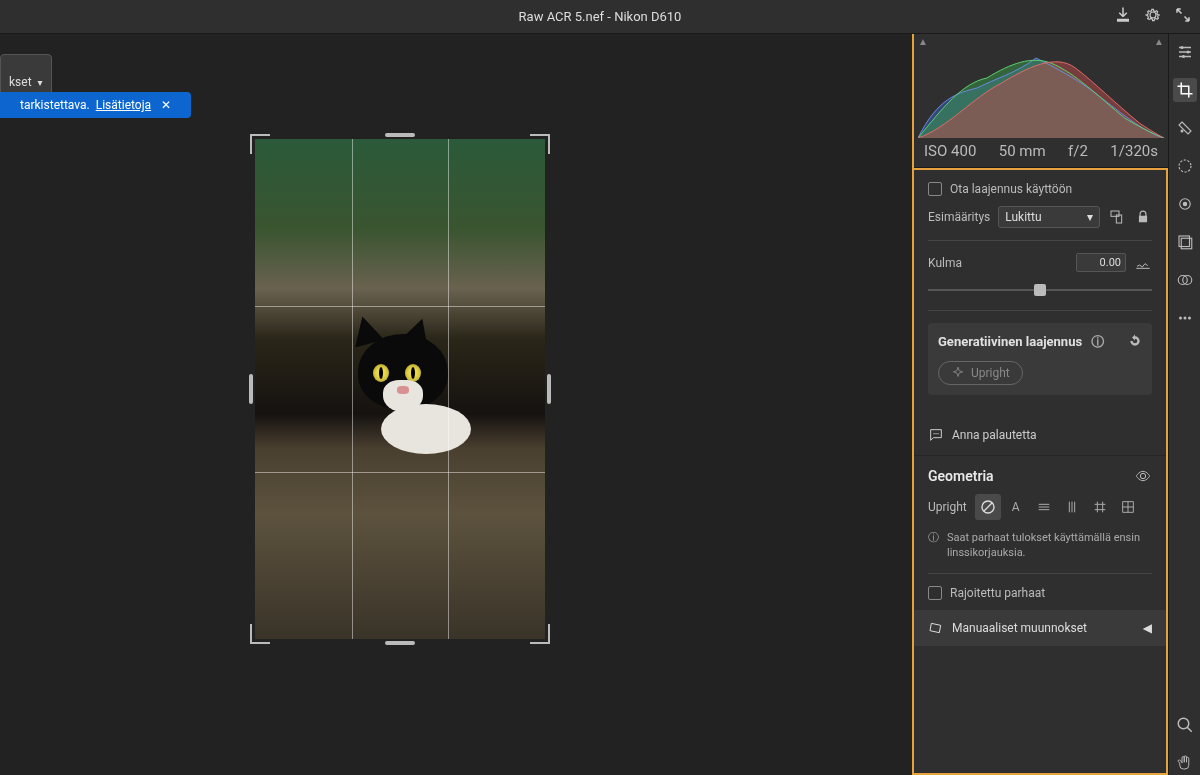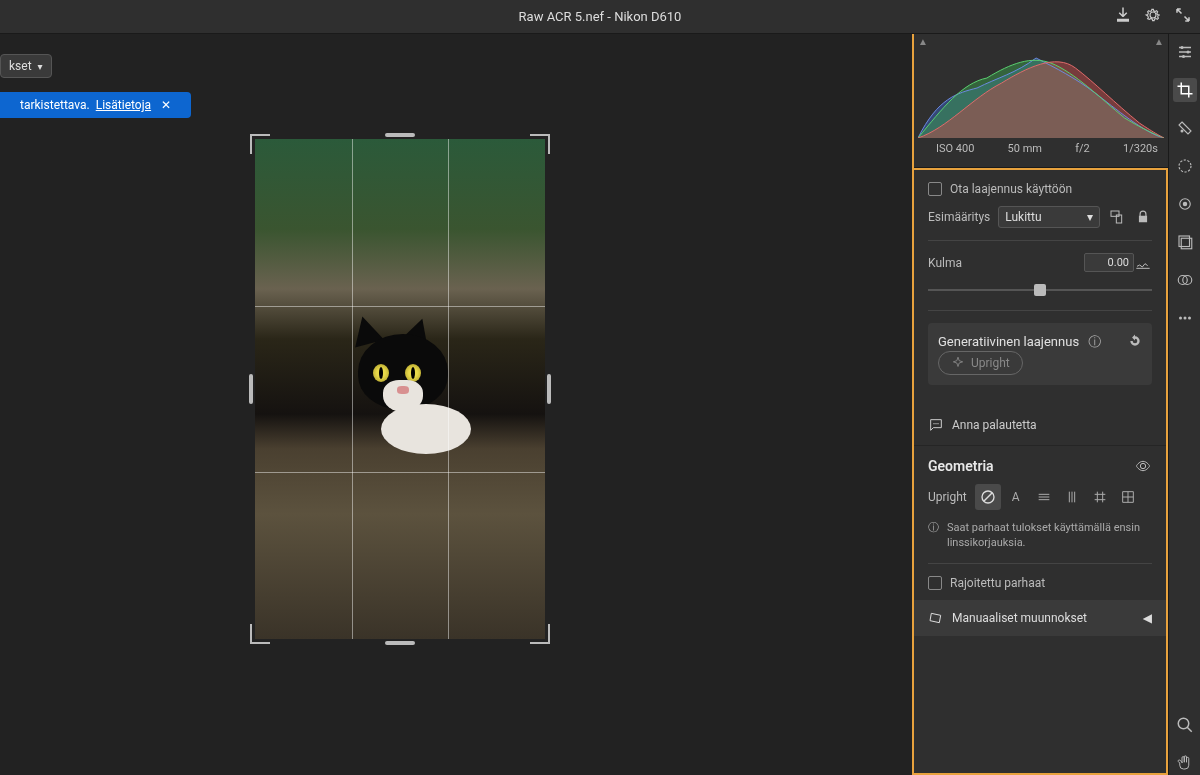--- a/index.html
+++ b/index.html
@@ -7,21 +7,21 @@
 
 
 .topbar { height:34px; background:#2f2f2f; display:flex; align-items:center; padding:0 8px; border-bottom:1px solid #1a1a1a; position:relative; }
 .topbar-title { position:absolute; left:50%; transform:translateX(-50%); color:#ddd; font-size:13px; }
 .topbar-right { margin-left:auto; display:flex; gap:12px; align-items:center; }
 .topbar-right .ic, .topbar-right svg { color:#ccc; cursor:pointer; }
 
 
 .main { display:flex; height:calc(100% - 34px); }
 .stage { flex:1; background:#222; position:relative; overflow:hidden; }
-.stage .chip { position:absolute; top:20px; left:0; background:#3a3a3a; border:1px solid #555; border-radius:4px; padding:4px 8px; display:flex; align-items:center; gap:6px; font-size:12px; color:#ddd; }
+.stage .chip { position:absolute; top:20px; left:0; background:#3a3a3a; border:1px solid #555; border-radius:4px; padding:20px 8px; display:flex; align-items:center; gap:6px; font-size:12px; color:#ddd; }
 .stage .chip .car { font-size:10px; }
 .stage .banner { position:absolute; top:58px; left:0; background:#0d66d0; color:#fff; padding:6px 20px; border-radius:0 4px 4px 0; display:flex; align-items:center; gap:6px; font-size:12px; }
 .stage .banner a { color:#fff; text-decoration:underline; cursor:pointer; }
 .stage .banner .x { cursor:pointer; margin-left:4px; }
 
 
 .cropwrap { position:absolute; left:250px; top:100px; width:300px; height:510px; }
 .cropimg { width:290px; height:500px; position:absolute; left:5px; top:5px; background:linear-gradient(180deg,#2b5a3a 0%,#3a5530 18%,#6a6250 30%,#2a2618 40%,#151210 55%,#4a4030 62%,#5c523e 75%,#3a3328 100%); overflow:hidden; }
 
 .cat { position:absolute; left:88px; top:195px; width:120px; height:105px; }
@@ -48,21 +48,21 @@
 .edgeV{position:absolute;width:4px;height:30px;background:#bbb;border-radius:2px;}
 
 
 .rpanel { width:256px; background:#2f2f2f; border-left:1px solid #1a1a1a; display:flex; flex-direction:column; border:2px solid #e8a23d; border-top:none; border-bottom:none; border-right:none; }
 .rpanel-inner { border:2px solid #e8a23d; border-left:none; margin-right:0; flex:1; overflow:auto; }
 .rpanel-inner::-webkit-scrollbar{width:0;}
 
 
 .histo { height:134px; background:#2f2f2f; border-bottom:1px solid #1a1a1a; position:relative; padding:4px; }
 .histo svg{width:100%;height:100px;display:block;}
-.histo .meta{display:flex;justify-content:space-between;font-size:11px;color:#bbb;padding:4px 6px 0;margin-left:12px;}
+.histo .meta{display:flex;justify-content:space-between;font-size:15px;color:#bbb;padding:4px 6px 0;}
 .histo .clip{position:absolute;top:2px;font-size:10px;color:#888;}
 .histo .clip.l{left:4px;} .histo .clip.r{right:4px;}
 
 
 .sidetools { width:32px; background:#2f2f2f; border-left:1px solid #1a1a1a; display:flex; flex-direction:column; align-items:center; padding-top:6px; gap:14px; }
 .sidetools .tool { width:24px; height:24px; display:flex; align-items:center; justify-content:center; color:#bbb; cursor:pointer; border-radius:3px; }
 .sidetools .tool.active{background:#4a4a4a;color:#fff;}
 .sidetools .spacer{flex:1;}
 
 
@@ -75,21 +75,21 @@
 .chk { width:14px;height:14px;border:1px solid #888;border-radius:2px;display:inline-block;flex-shrink:0;cursor:pointer;}
 .select { flex:1;background:#3a3a3a;border:1px solid #555;border-radius:3px;padding:3px 6px;color:#ddd;font-size:12px;display:flex;justify-content:space-between;align-items:center;cursor:pointer;}
 .iconbtn{color:#bbb;cursor:pointer;width:18px;text-align:center;display:inline-flex;align-items:center;justify-content:center;}
 .num{width:50px;background:#3a3a3a;border:1px solid #555;color:#ddd;text-align:right;padding:2px 4px;font-size:11px;border-radius:2px;}
 .slider{position:relative;height:16px;}
 .slider .track{position:absolute;left:0;right:0;top:7px;height:2px;background:#555;}
 .slider .thumb{position:absolute;top:2px;width:12px;height:12px;background:#bbb;border-radius:2px;transform:translateX(-50%);cursor:grab;}
 .divider{height:1px;background:#444;margin:12px 0;}
 
 .genbox{background:#3a3a3a;border-radius:4px;padding:10px;position:relative;}
-.genbox .head{display:flex;justify-content:space-between;align-items:center;color:#e0e0e0;font-weight:400;font-size:13px;}
+.genbox .head{display:flex;justify-content:space-between;align-items:center;margin-bottom:10px;color:#e0e0e0;font-weight:700;font-size:13px;}
 .genbox .head .info{color:#aaa;font-size:13px;margin-left:6px;}
 .genbtn{display:inline-flex;align-items:center;gap:6px;border:1px solid #666;border-radius:14px;padding:4px 12px;color:#888;font-size:12px;cursor:not-allowed;}
 .feedback{display:flex;align-items:center;gap:8px;color:#ccc;font-size:12px;margin-top:32px;cursor:pointer;}
 
 .rotrow{display:flex;gap:16px;align-items:center;}
 .rotrow .rbtn{color:#ccc;cursor:pointer;}
 
 .geomrow{display:flex;align-items:center;gap:2px;}
 .geomrow .gbtn{width:26px;height:26px;display:flex;align-items:center;justify-content:center;color:#aaa;cursor:pointer;border-radius:3px;}
 .geomrow .gbtn.sel{background:#4a4a4a;color:#ddd;}
@@ -218,21 +218,21 @@
         </span>
         <span class="iconbtn">
           <svg width="14" height="14" viewBox="0 0 24 24">
                   <path d="M6 10V7a6 6 0 0112 0v3h1v11H5V10h1zm2 0h8V7a4 4 0 00-8 0v3z"></path>
                 </svg>
         </span>
       </div>
       <div class="divider"></div>
       <div class="row" style="justify-content:space-between;">
         <label>Kulma</label>
-        <div style="display:flex;align-items:center;">
+        <div style="display:flex;gap:8px;align-items:center;">
           <input class="num" value="0.00" style="">
           <span class="iconbtn">
             <svg width="16" height="16" viewBox="0 0 24 24">
                     <path d="M3 17l4-2 4 3 4-5 4 3" fill="none" stroke="currentColor" stroke-width="1.5"></path>
                     <path d="M2 20h20" stroke="currentColor" stroke-width="1.5"></path>
                   </svg>
           </span>
         </div>
       </div>
       <div class="slider">

